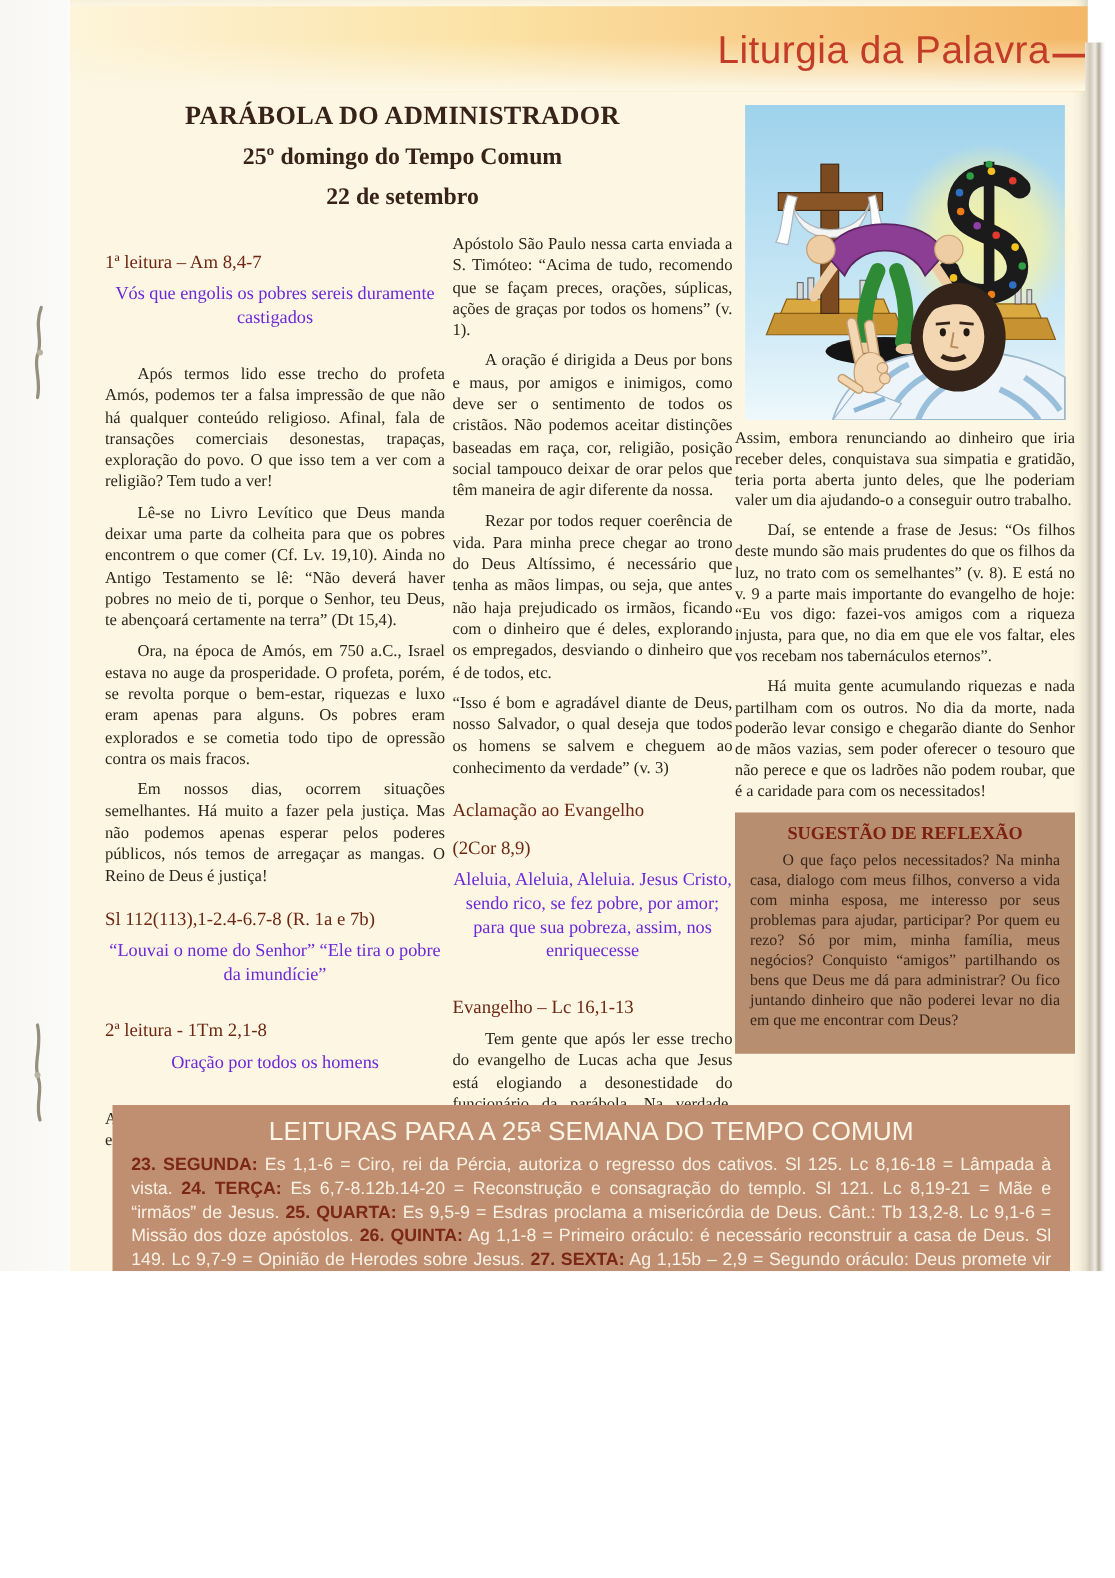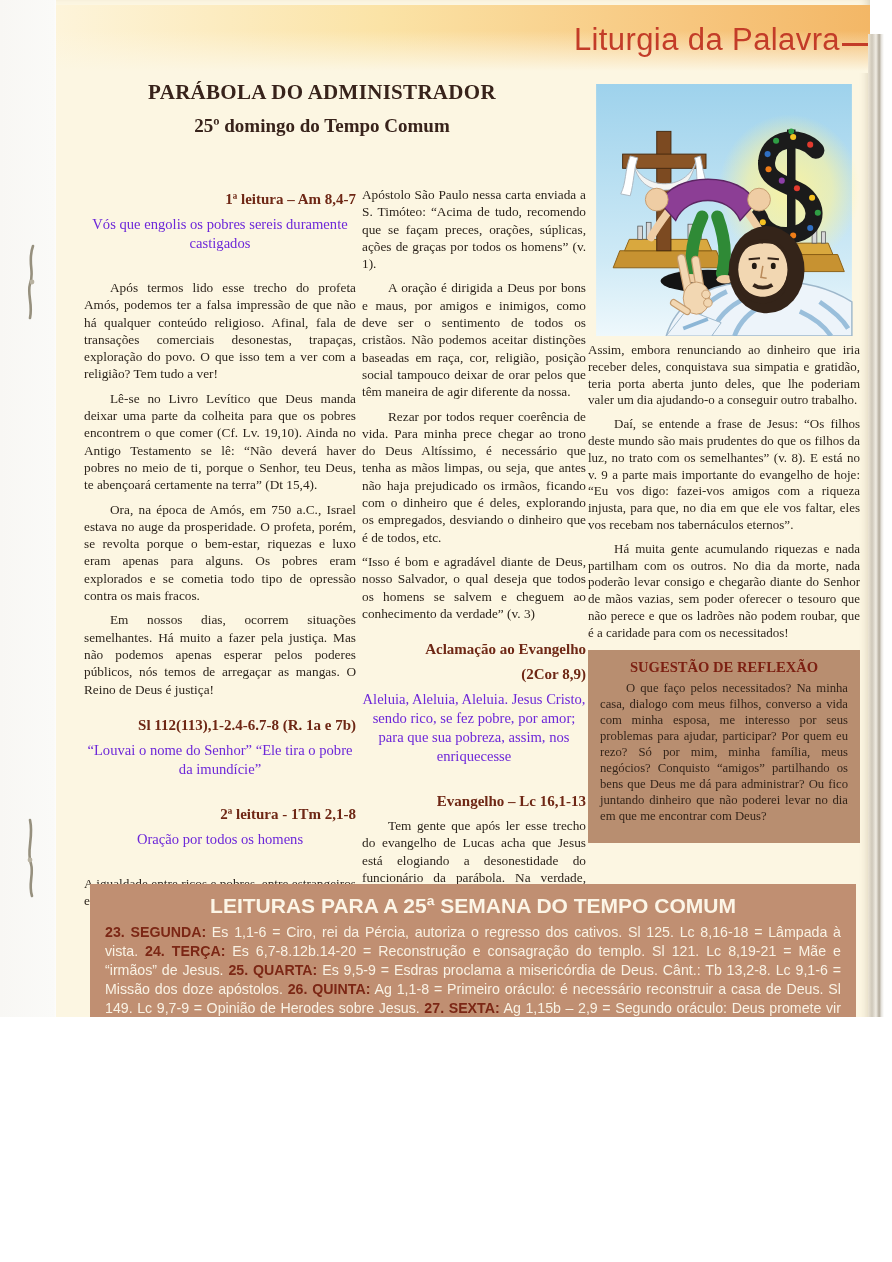--- a/index.html
+++ b/index.html
@@ -14,34 +14,34 @@
   .masthead{position:absolute;top:22px;right:0;white-space:nowrap;color:#c33c28;
             font-family:"Liberation Sans",sans-serif;font-size:31px;letter-spacing:.4px;}
   .mast-line{display:inline-block;width:28px;height:3px;background:#c33c28;margin-left:2px;margin-bottom:4px;}
   .title-block{position:absolute;left:10px;top:80px;width:512px;text-align:center;color:#38231b;}
   .main-title{font-size:21px;font-weight:bold;letter-spacing:.3px;}
   .subtitle{font-size:19px;font-weight:bold;margin-top:10px;}
   .col{position:absolute;font-size:13.3px;line-height:17.3px;color:#2d251d;text-align:justify;
        -webkit-hyphens:auto;hyphens:auto;}
   .col p{margin:0 0 7px;text-indent:26px;}
   .col p.cont{text-indent:0;}
-  .h-ref{color:#6e2715;font-weight:bold;font-size:15px;text-align:right;margin:0 0 6px;line-height:19px;}
+  .h-ref{color:#6e2715;font-weight:normal;font-size:15px;text-align:left;margin:11px 0 6px;line-height:19px;}
   .h-sub{color:#6d28d9;font-weight:normal;font-size:14.6px;text-align:center;margin:0 0 9px;line-height:19px;}
   .sp-lg{margin-bottom:26px !important;}
   .sp-top{margin-top:18px;}
   .col1{left:28px;top:190px;width:272px;}
   .col2{left:306px;top:186px;width:224px;}
   .col3{left:532px;top:84px;width:272px;font-size:13px;line-height:16.8px;}
   .illustration{display:block;margin:0 0 6px 0;}
   .reflect{background:#b88e70;margin-top:8px;padding:9px 12px 12px;}
   .reflect-title{font-weight:bold;font-size:14.6px;color:#7c2012;text-align:center;margin:0 0 5px;}
   .reflect-text{font-size:12.7px;line-height:16px;color:#35251a;text-indent:24px;margin:0;text-align:justify;}
   .weekly{position:absolute;left:34px;top:884px;width:766px;height:190px;background:#c08f72;
           box-sizing:border-box;padding:6px 15px;overflow:hidden;z-index:5;}
-  .weekly-title{font-family:"Liberation Sans",sans-serif;font-weight:bold;font-size:21px;
+  .weekly-title{font-family:"Liberation Sans",sans-serif;font-weight:normal;font-size:21px;
                 color:#fcf5e6;text-align:center;margin:4px 0 5px;}
   .weekly-text{font-family:"Liberation Sans",sans-serif;font-size:14.2px;line-height:19px;
                color:#f9f2e4;text-align:justify;margin:0;}
   .weekly-text b{color:#7b2715;}
   .footer{position:absolute;top:1088px;right:30px;display:flex;align-items:center;gap:12px;z-index:6;}
   .footer-label{font-size:16.5px;color:#32281e;word-spacing:5px;}
   .badge{position:relative;width:86px;height:26px;border-radius:2px;display:block;
          background:linear-gradient(180deg,#7e2d22,#4a130e);box-shadow:0 0 0 1px #3c100b;}
   .badge .rev{position:absolute;left:8px;top:2px;font-size:7px;font-style:italic;color:#dfa565;
               font-family:"DejaVu Serif",serif;}
@@ -78,20 +78,21 @@
 
     <div class="band"></div>
 
     <div class="masthead">
       <span>Liturgia da Palavra</span><span class="mast-line"></span>
     </div>
 
     <div class="title-block">
       <div class="main-title">PARÁBOLA DO ADMINISTRADOR</div>
       <div class="subtitle">25º domingo do Tempo Comum</div>
+      <div class="subtitle">22 de setembro</div>
     </div>
 
     <div class="col col1">
       <div class="h-ref">1ª leitura – Am 8,4-7</div>
       <div class="h-sub sp-lg">Vós que engolis os pobres sereis duramente castigados</div>
       <p>Após termos lido esse trecho do profeta Amós, podemos ter a falsa impressão de que não há qualquer conteúdo religioso. Afinal, fala de transações comerciais desonestas, trapaças, exploração do povo. O que isso tem a ver com a religião? Tem tudo a ver!</p>
       <p>Lê-se no Livro Levítico que Deus manda deixar uma parte da colheita para que os pobres encontrem o que comer (Cf. Lv. 19,10). Ainda no Antigo Testamento se lê: “Não deverá haver pobres no meio de ti, porque o Senhor, teu Deus, te abençoará certamente na terra” (Dt 15,4).</p>
       <p>Ora, na época de Amós, em 750 a.C., Israel estava no auge da prosperidade. O profeta, porém, se revolta porque o bem-estar, riquezas e luxo eram apenas para alguns. Os pobres eram explorados e se cometia todo tipo de opressão contra os mais fracos.</p>
       <p>Em nossos dias, ocorrem situações semelhantes. Há muito a fazer pela justiça. Mas não podemos apenas esperar pelos poderes públicos, nós temos de arregaçar as mangas. O Reino de Deus é justiça!</p>
       <div class="h-ref sp-top">Sl 112(113),1-2.4-6.7-8 (R. 1a e 7b)</div>

